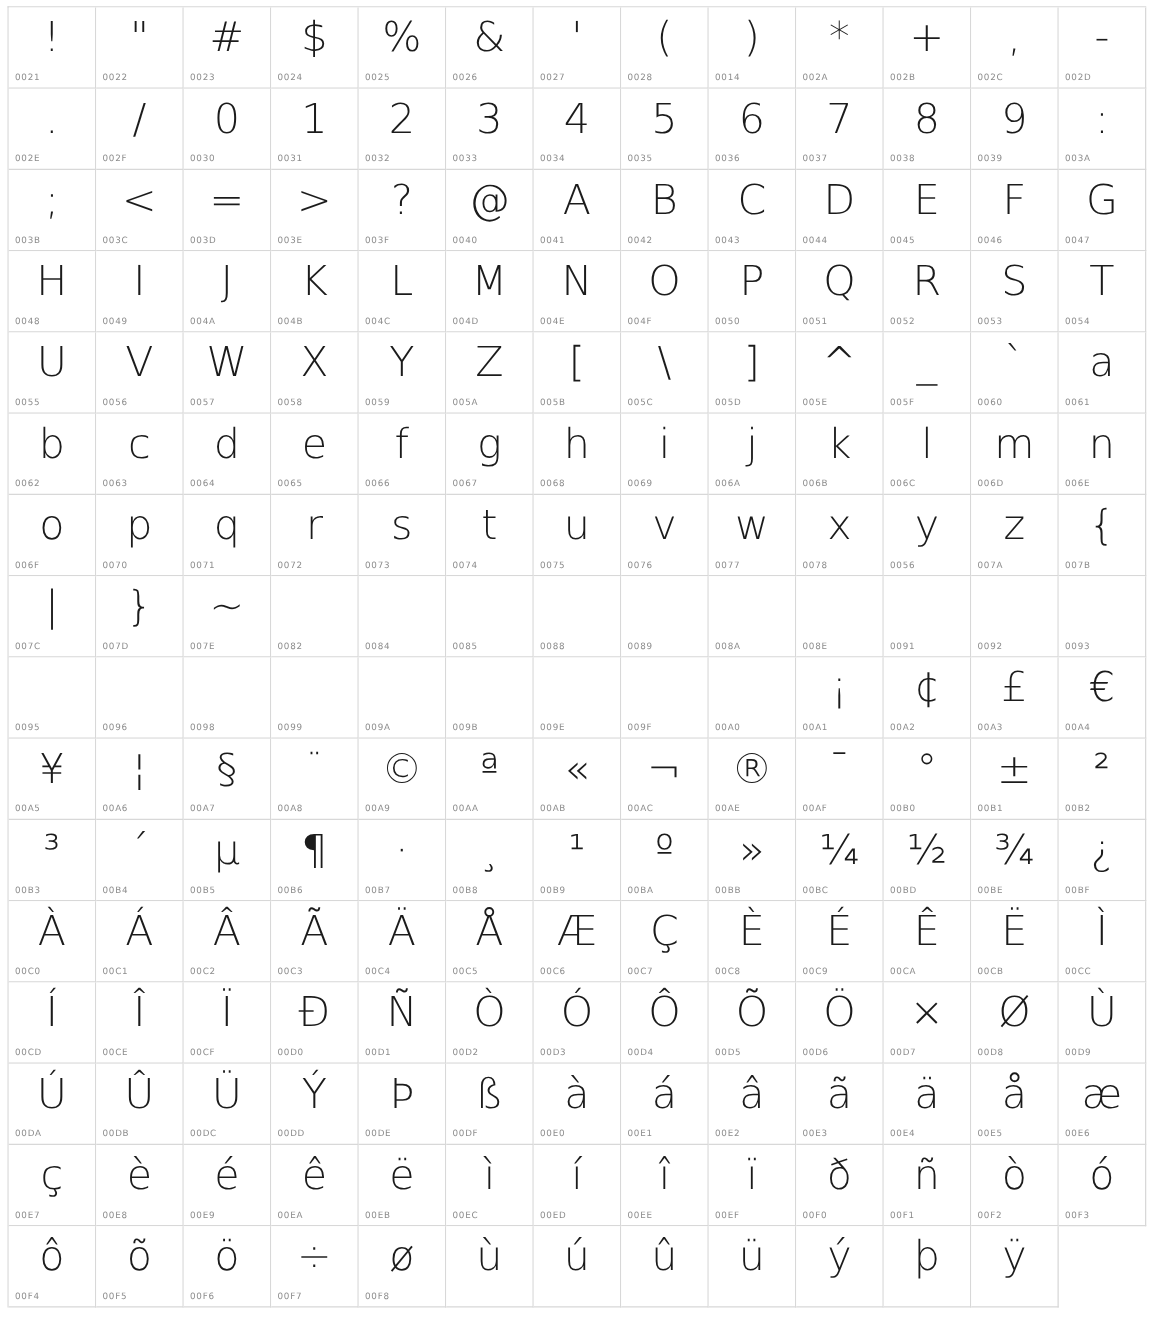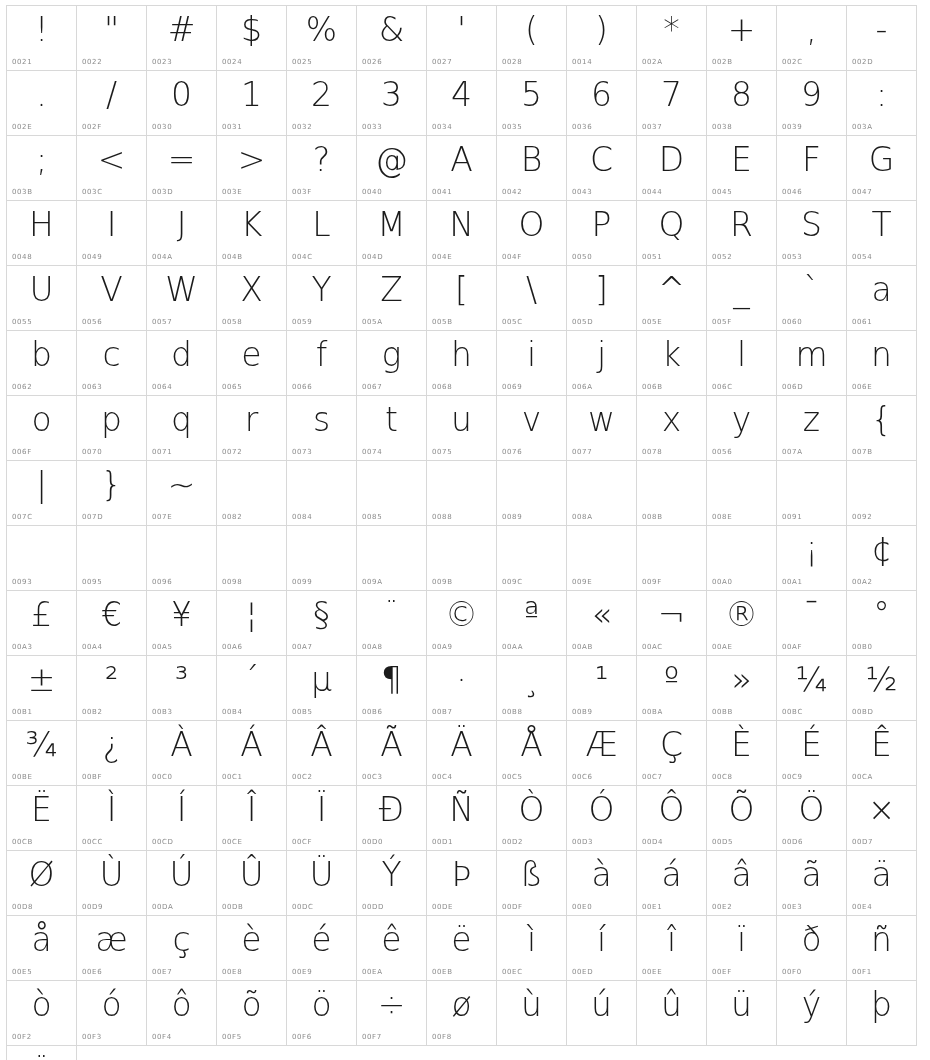--- a/index.html
+++ b/index.html
@@ -456,24 +456,20 @@
     <div class="cell empty">
       <div class="glyph"></div>
       <div class="code">0089</div>
     </div>
     <div class="cell empty">
       <div class="glyph"></div>
       <div class="code">008A</div>
     </div>
     <div class="cell empty">
       <div class="glyph"></div>
-      <div class="code">008B</div>
-    </div>
-    <div class="cell empty">
-      <div class="glyph"></div>
       <div class="code">008E</div>
     </div>
     <div class="cell empty">
       <div class="glyph"></div>
       <div class="code">0091</div>
     </div>
     <div class="cell empty">
       <div class="glyph"></div>
       <div class="code">0092</div>
     </div>
@@ -497,24 +493,20 @@
       <div class="glyph"></div>
       <div class="code">0099</div>
     </div>
     <div class="cell empty">
       <div class="glyph"></div>
       <div class="code">009A</div>
     </div>
     <div class="cell empty">
       <div class="glyph"></div>
       <div class="code">009B</div>
-    </div>
-    <div class="cell empty">
-      <div class="glyph"></div>
-      <div class="code">009C</div>
     </div>
     <div class="cell empty">
       <div class="glyph"></div>
       <div class="code">009E</div>
     </div>
     <div class="cell empty">
       <div class="glyph"></div>
       <div class="code">009F</div>
     </div>
     <div class="cell empty">

